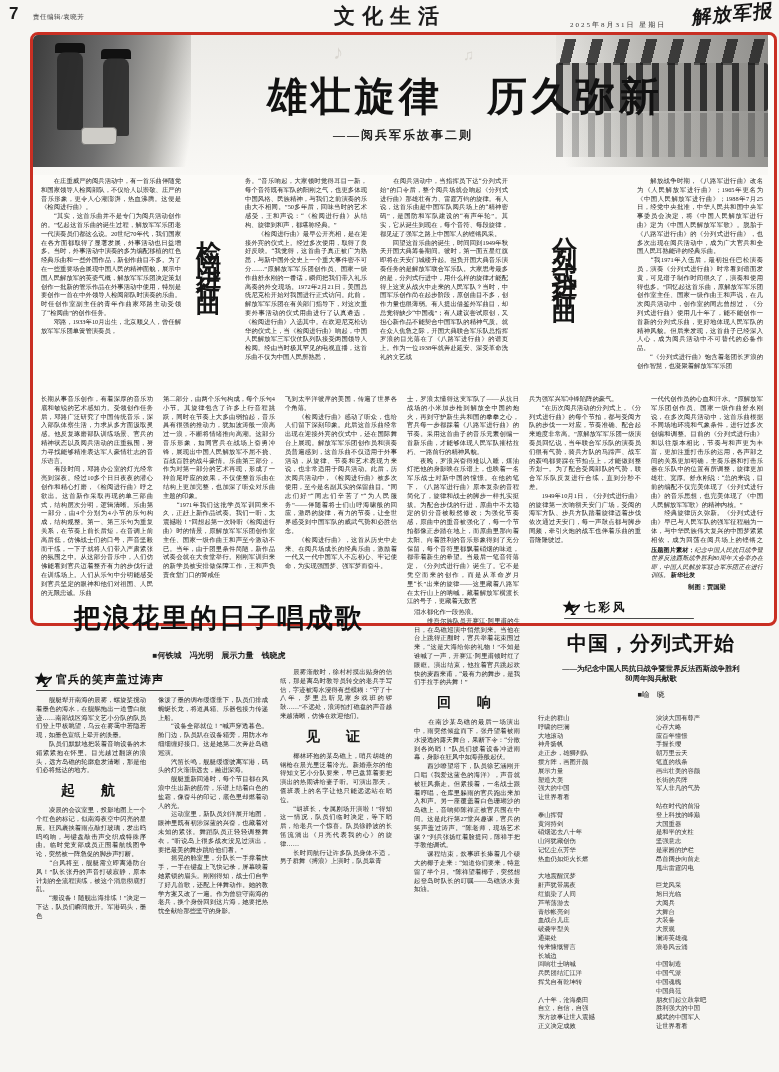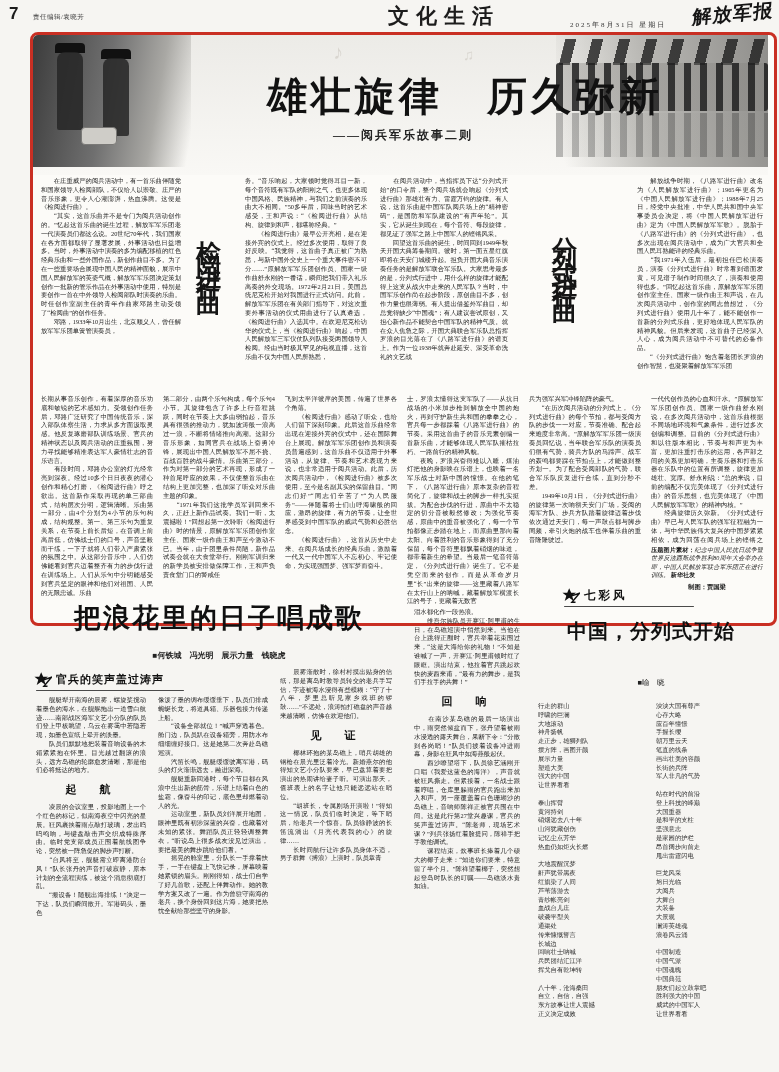--- a/index.html
+++ b/index.html
@@ -3,21 +3,21 @@
 <meta charset="utf-8">
 <style>
   html,body{margin:0;padding:0;}
   body{width:779px;height:1072px;overflow:hidden;background:#f6f5f2;
        font-family:"Liberation Serif",serif;color:#1c1c1c;position:relative;}
   .page{position:absolute;inset:0;}
   
   .hdr{position:absolute;left:0;top:0;width:779px;height:30px;}
   .pgnum{position:absolute;left:9px;top:4px;font-size:17px;font-weight:900;font-family:"Liberation Sans",sans-serif;}
   .editor{position:absolute;left:33px;top:13px;font-size:6.5px;color:#3a3a3a;letter-spacing:.5px;}
-  .secttl{position:absolute;left:280px;top:2px;width:220px;text-align:right;font-size:21px;font-weight:900;
+  .secttl{position:absolute;left:280px;top:2px;width:220px;text-align:center;font-size:21px;font-weight:900;
           font-family:"Liberation Sans",sans-serif;letter-spacing:7px;}
   .date{position:absolute;left:570px;top:20px;font-size:7px;letter-spacing:2px;color:#333;}
   .masthead{position:absolute;left:693px;top:1px;font-size:19px;font-weight:900;font-family:"DejaVu Serif",serif;
             transform:skewX(-10deg) rotate(-5deg);letter-spacing:1px;color:#161616;}
   
   .feature{position:absolute;left:30px;top:32px;width:741px;height:588px;background:#fcfbf8;
            border:3px solid #c92f23;border-radius:8px;overflow:hidden;}
   .banner{position:absolute;left:0;top:0;width:735px;height:140px;background:linear-gradient(#ecebe7,#f9f8f5);}
   .ph{position:absolute;top:0;height:132px;overflow:hidden;}
   .phL{left:0;width:158px;background:linear-gradient(100deg,#3c3c3c 0%,#6f6f6f 45%,#a9a8a4 75%,rgba(220,218,214,0) 97%);}
@@ -58,24 +58,24 @@
   .lby{position:absolute;left:0;top:58px;width:378px;text-align:center;font-size:8px;font-weight:600;color:#222;}
   .badge{position:absolute;display:flex;align-items:center;gap:4px;font-family:"Liberation Sans",sans-serif;
          font-weight:900;color:#111;}
   .badge .bline{position:absolute;left:2px;bottom:-4px;height:1.4px;background:#4a4a4a;border-radius:2px;}
   .badge1{left:4px;top:80px;font-size:11px;letter-spacing:1px;}
   .bc{position:absolute;}
   .b1{left:6px;top:104px;width:110px;height:334px;overflow:hidden;}
   .b2{left:128px;top:104px;width:110px;height:334px;overflow:hidden;}
   .b3{left:250px;top:76px;width:112px;height:362px;overflow:hidden;}
   .b4{left:384px;top:16px;width:106px;height:424px;overflow:hidden;}
-  .subhead{font-size:11px;font-weight:900;font-family:"Liberation Sans",sans-serif;text-align:center;
+  .subhead{font-size:14px;font-weight:900;font-family:"Liberation Sans",sans-serif;text-align:center;
            letter-spacing:6px;margin:7px 0 6px 0;color:#111;}
   
-  .poem{position:absolute;left:528px;top:580px;width:246px;height:458px;}
+  .poem{position:absolute;left:528px;top:592px;width:246px;height:458px;}
   .badge2{left:34px;top:8px;font-size:11.5px;letter-spacing:3px;}
   .ptitle{position:absolute;left:0;top:38px;width:246px;text-align:center;font-size:20px;font-weight:900;
           font-family:"Liberation Sans",sans-serif;letter-spacing:1px;color:#101010;}
   .psub{position:absolute;left:0;top:72px;width:246px;text-align:center;font-size:7.4px;font-weight:700;
         line-height:10px;color:#222;}
   .pby{position:absolute;left:0;top:98px;width:246px;text-align:center;font-size:7.5px;color:#222;}
   .pcol{position:absolute;top:122px;height:330px;overflow:hidden;}
   .pl{left:10px;width:110px;}
   .pr{left:128px;width:114px;}
   .pline{font-size:6.3px;line-height:8.8px;min-height:8.8px;color:#2c2c2c;}
@@ -197,20 +197,24 @@
   <div class="poem">
     <div class="badge badge2">
       <svg class="star" viewBox="0 0 20 16">
         <polygon points="8,0 10.2,5 15.5,5 11.2,8.2 13,14 8,10.6 3,14 4.8,8.2 0.5,5 5.8,5" fill="#111"></polygon>
         <path d="M9 9 L19.5 5.5 L11 15.5 L15 15.5" stroke="#111" stroke-width="1.6" fill="none"></path>
       </svg>
       <span>七彩风</span>
       <i class="bline" style="width:130px;"></i>
     </div>
     <div class="ptitle">中国，分列式开始</div>
+    <div class="psub">
+      <span>——为纪念中国人民抗日战争暨世界反法西斯战争胜利</span><br>
+      <span>80周年阅兵献歌</span>
+    </div>
     <div class="pby">■喻　晓</div>
     <div class="pcol pl">
         <div class="pline">行走的群山</div>
         <div class="pline">呼啸的巨澜</div>
         <div class="pline">大地滚动</div>
         <div class="pline">神舟扬帆</div>
         <div class="pline">走正步，雄狮列队</div>
         <div class="pline">摆方阵，画图开颜</div>
         <div class="pline">展示力量</div>
         <div class="pline">塑造大美</div>

